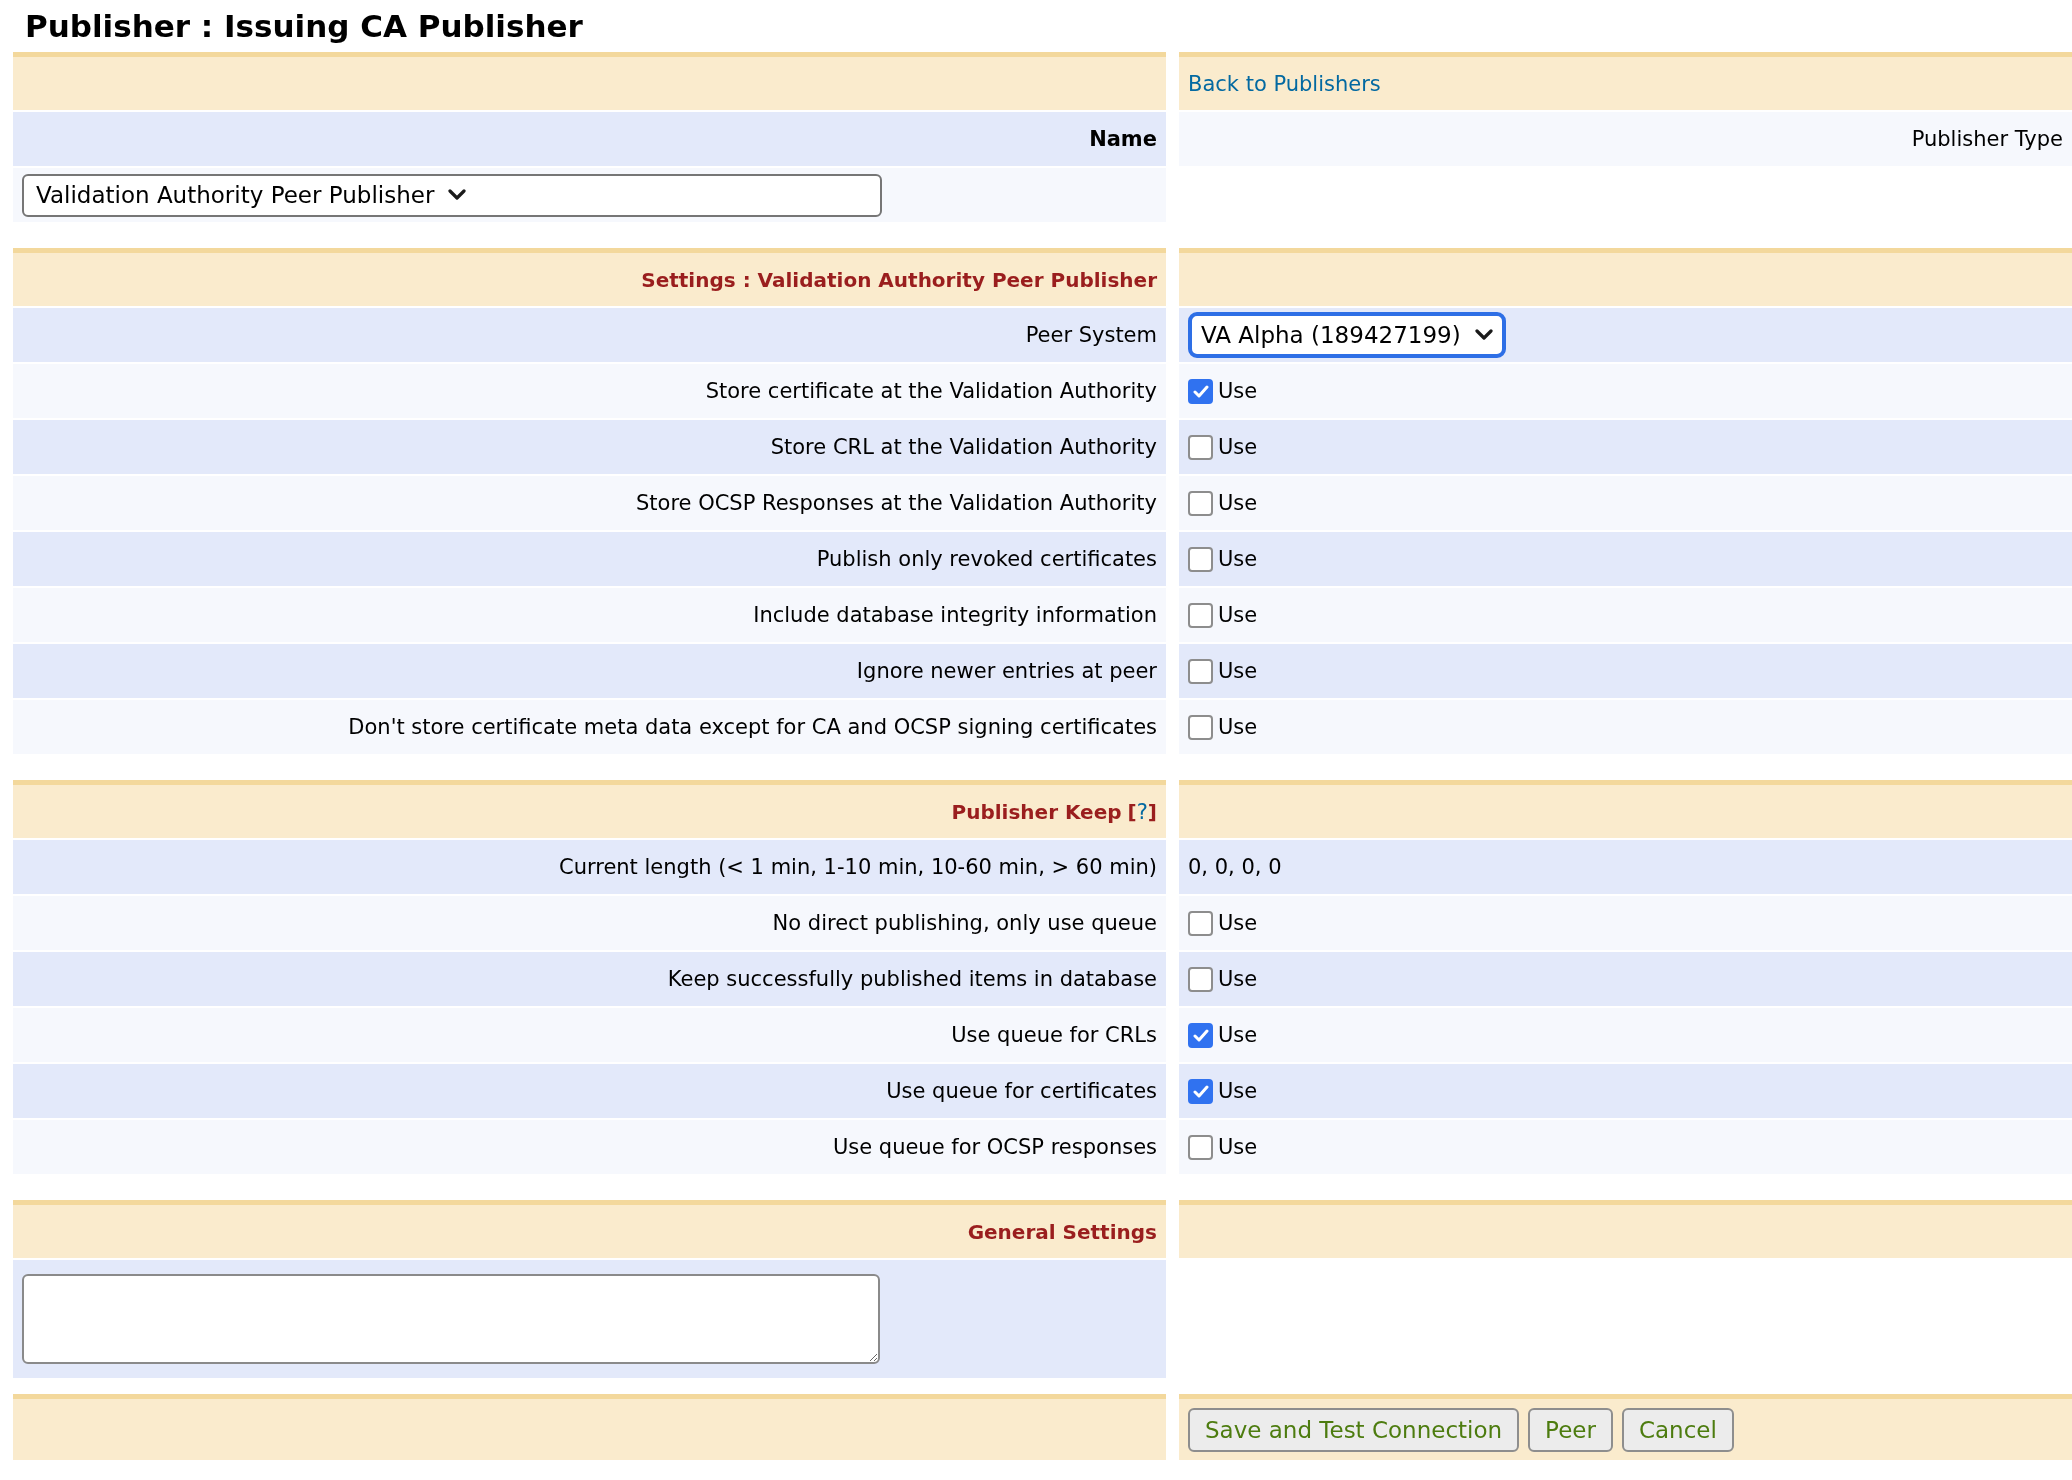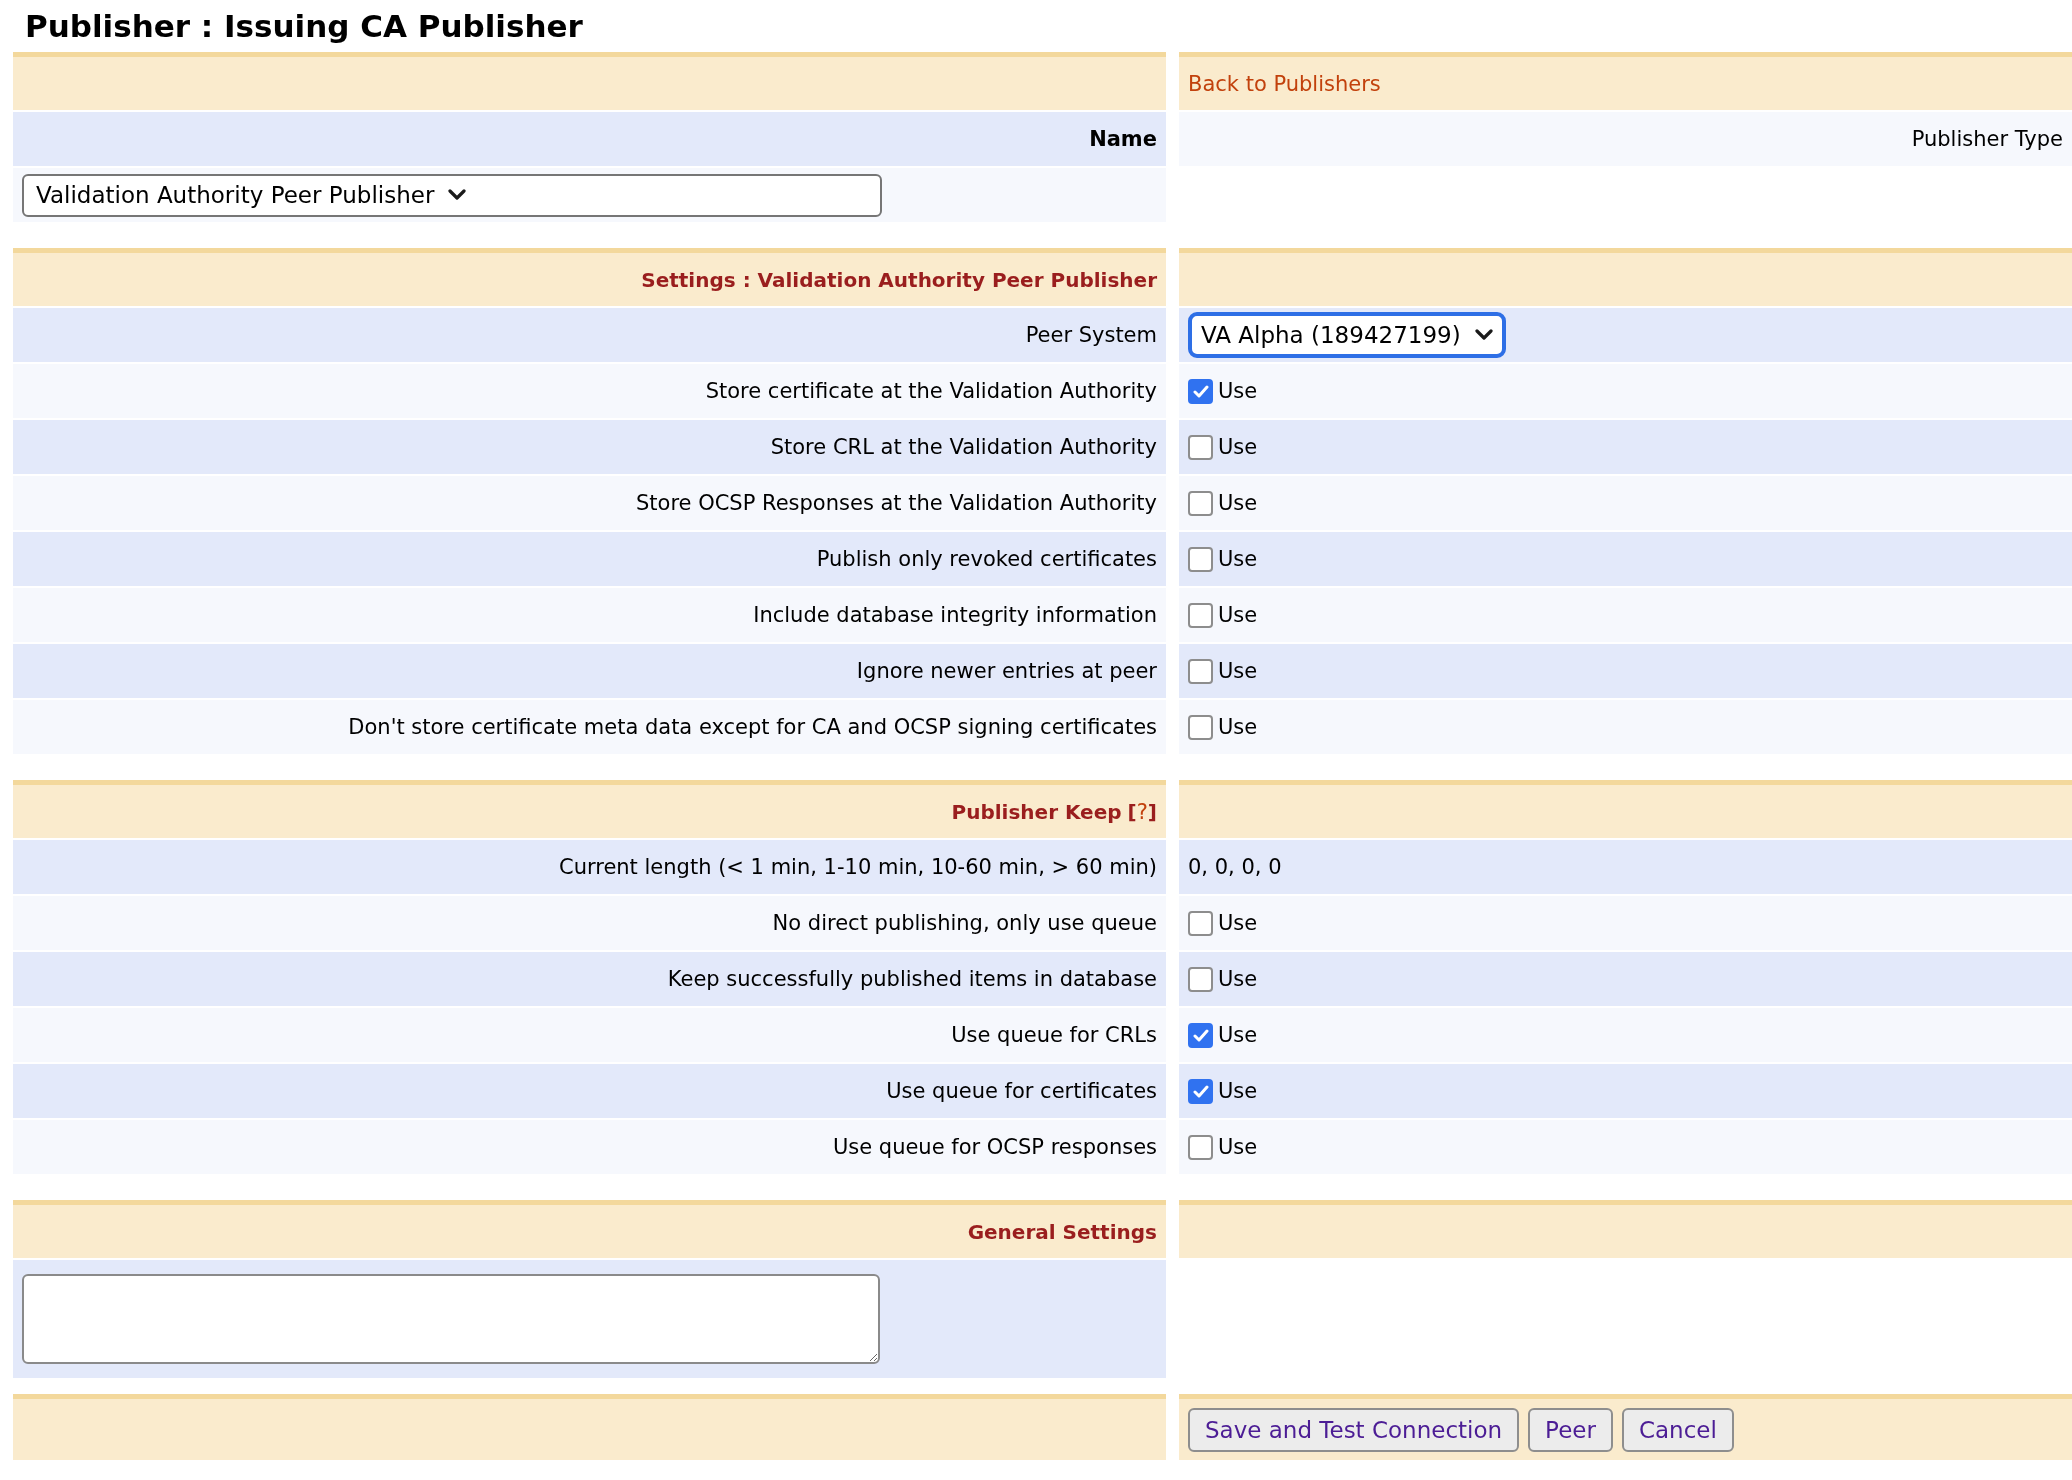--- a/index.html
+++ b/index.html
@@ -29,21 +29,21 @@
   .cell.r { justify-content: flex-start; padding-left: 9px; }
 
   .tan   { background: #FAEBCD; min-height: 58px; }
   .tan-top { border-top: 5px solid #F3D89C; }
   .lav   { background: #E3E9FA; }
   .light { background: #F6F8FD; }
 
   .bold { font-weight: bold; }
   .red-hdr { color: #9A1E1E; font-weight: bold; font-size: 20px; }
 
-  a.link { color: #c2410c; text-decoration: none; cursor: pointer; }
+  a.link { color: #0369a1; text-decoration: none; cursor: pointer; }
   .qmark-wrap { margin-left: 6px; }
 
   
   .select {
     background: #fff;
     border: 2px solid #767676;
     border-radius: 6px;
     height: 43px;
     display: inline-flex; align-items: center; 
     font-size: 23px;
@@ -84,21 +84,21 @@
     font-family: "DejaVu Sans", sans-serif; font-size: 21px;
     padding: 6px 8px;
     resize: both;
   }
 
   
   .btn-row { min-height: 66px; }
   button.btn {
     font-family: "DejaVu Sans", sans-serif;
     font-size: 23px;
-    color: #4c1d95;
+    color: #4d7c0f;
     background: #ECECEC;
     border: 2px solid #8E8E8E;
     border-radius: 6px;
     padding: 7px 15px;
     margin-right: 9px;
     cursor: pointer;
   }
   .last-section { margin-bottom: 0; }
   .gs-section { margin-bottom: 16px; }
 </style>

